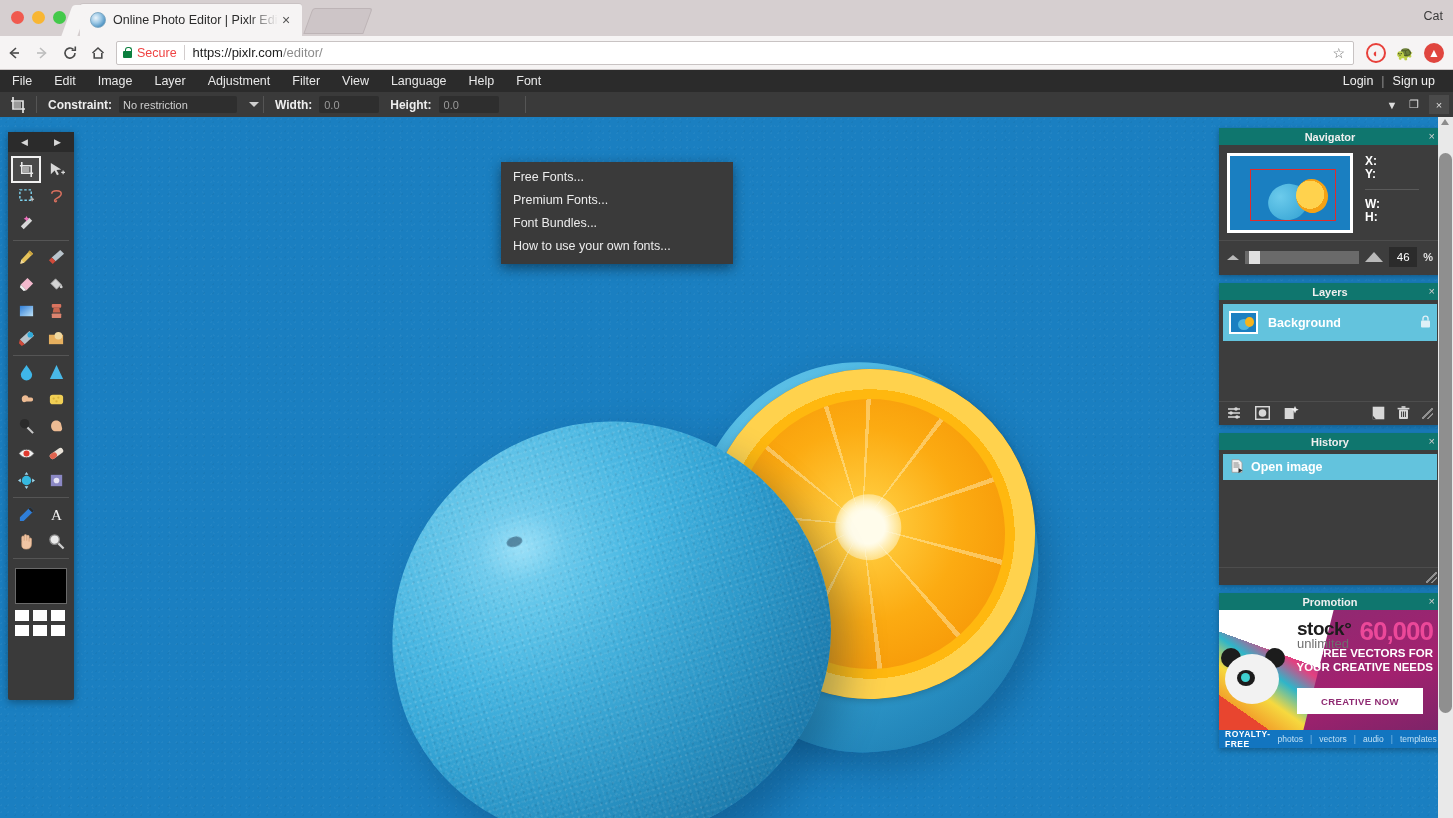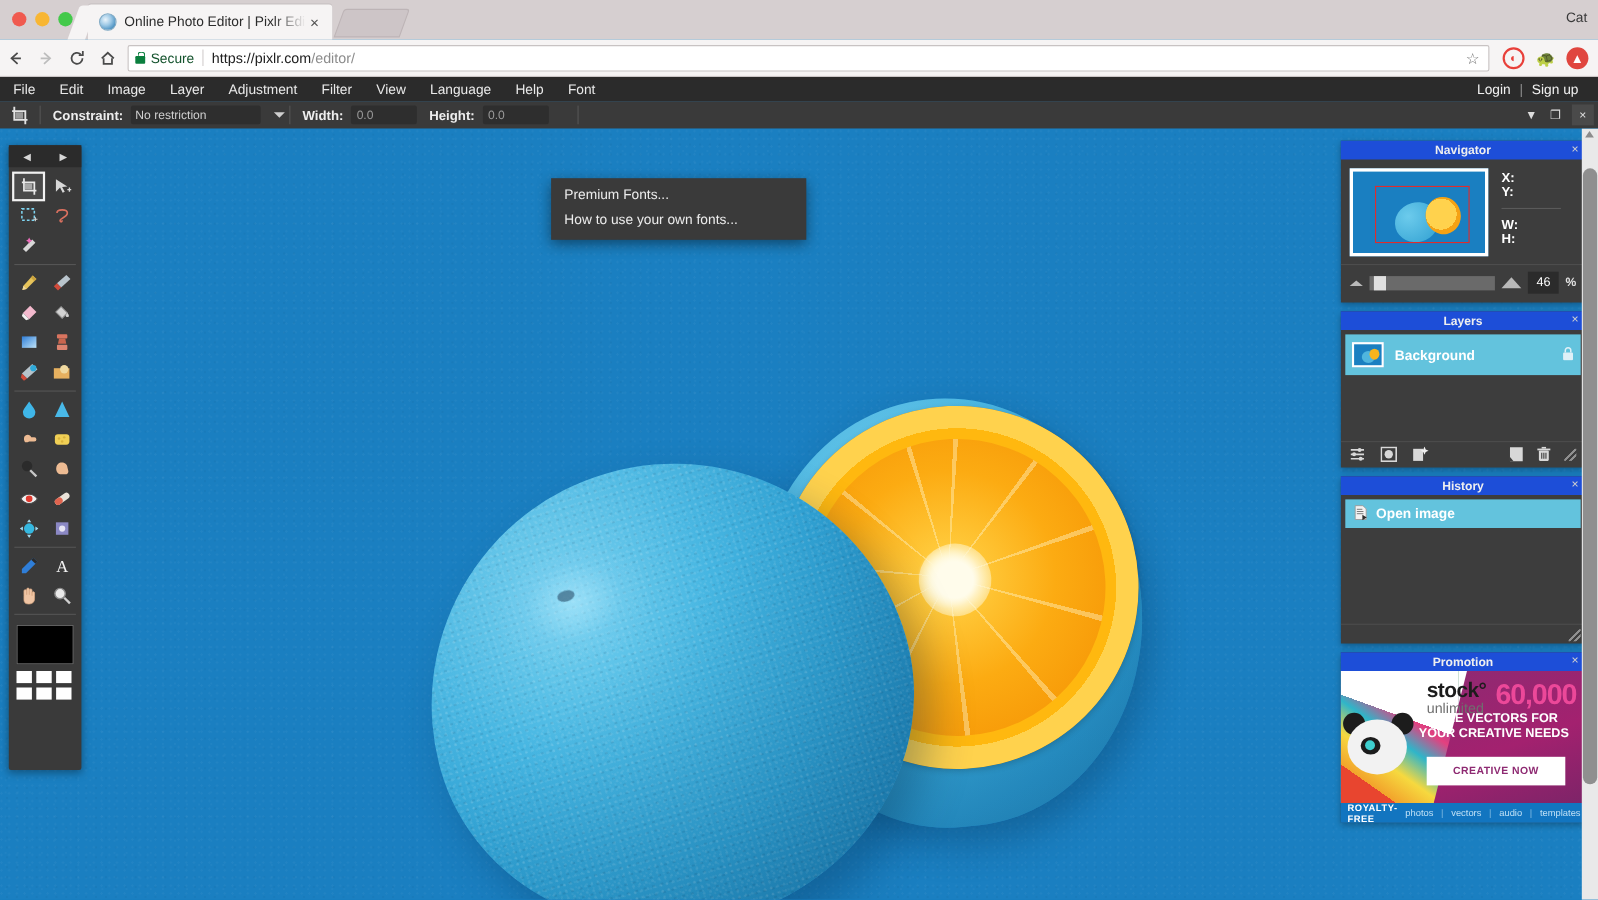--- a/index.html
+++ b/index.html
@@ -61,21 +61,21 @@
   .navbtn{ width:28px; height:28px; display:flex; align-items:center; justify-content:center; flex:none;}
   .navbtn svg{ display:block; }
   .omnibox{
     flex:1; height:24px; margin:0 6px 0 4px; background:#fff;
     border:1px solid #c8c3c3; border-radius:2px;
     display:flex; align-items:center; padding:0 6px; position:relative;
   }
   .lock{ width:9px;height:11px; margin-right:5px; flex:none; position:relative;}
   .lock:before{content:"";position:absolute;left:0;bottom:0;width:9px;height:7px;background:#0b7f3e;border-radius:1px;}
   .lock:after{content:"";position:absolute;left:2px;top:0;width:5px;height:6px;border:1.6px solid #0b7f3e;border-bottom:none;border-radius:3px 3px 0 0;}
-  .secure{ font-size:12.5px; color:#14532d; margin-right:7px;}
+  .secure{ font-size:12.5px; color:#ef4444; margin-right:7px;}
   .omni-sep{ width:1px;height:15px;background:#d2cdcd;margin-right:8px;}
   .url-host{ font-size:13px; color:#202020;}
   .url-path{ font-size:13px; color:#8c8c8c;}
   .star{ margin-left:auto; font-size:14px; color:#6b6b6b; padding-right:2px;}
   .ext-icons{ display:flex;align-items:center;gap:9px;padding:0 9px 0 6px;flex:none;}
   .ext{ width:20px;height:20px;border-radius:50%;display:flex;align-items:center;justify-content:center;}
   .ext-opera{ border:2px solid #e8403a; color:#e8403a; font-size:11px;}
   .ext-ever{ color:#5a5a5a; font-size:14px;}
   .ext-up{ background:#e0463f; color:#fff; font-size:12px; }
 
@@ -239,21 +239,21 @@
     padding:4px 0 6px 0; z-index:40;
   }
   .dd-item{
     font-size:12.5px; color:#ececec; padding:4px 12px; line-height:15px; white-space:nowrap;
   }
 
   
   .rightcol{ position:absolute; right:12px; top:58px; width:222px; }
   .panel{ background:#3d3d3d; margin-bottom:8px; box-shadow:0 2px 6px rgba(0,0,0,.3); }
   .panel-head{
-    height:17px; background:#1d4ed8; position:relative;
+    height:17px; background:#0f766e; position:relative;
     display:flex; align-items:center; justify-content:center;
   }
   .panel-head .t{ font-size:11px;color:#efefef;font-weight:bold;}
   .panel-head .x{ position:absolute; right:6px; top:2px; font-size:11px;color:#cfcfcf;}
 
   .nav-body{ display:flex; padding:8px 8px 0 8px; }
   .nav-thumb{
     width:126px;height:80px;border:3px solid #fff; position:relative; overflow:hidden;
     background:#1a7fc1; flex:none;
   }
@@ -331,21 +331,21 @@
   .pb-eye i{position:absolute;left:4px;top:3px;width:9px;height:9px;border-radius:50%;background:#3ecfcf;display:block;}
   .pb-right{
     position:absolute;right:0;top:0;width:62%;height:100%;
     background:linear-gradient(160deg,#8e2a72 0%, #a3216f 55%, #7d2468 100%);
     clip-path:polygon(22% 0, 100% 0, 100% 100%, 0 100%);
   }
   .pb-logo{ position:absolute; left:78px; top:8px; }
   .pb-logo .l1{ font-size:19px;font-weight:bold;color:#1c1c1c;letter-spacing:-.5px;}
   .pb-logo .l2{ font-size:13px;color:#6f6f6f;margin-top:-4px;}
   .pb-num{ position:absolute; right:8px; top:6px; font-size:26px;font-weight:bold;color:#ec4899;letter-spacing:-1px;}
-  .pb-txt{ position:absolute; right:8px; top:36px; width:150px; text-align:center; font-size:11.5px;font-weight:bold;color:#fff;line-height:14px;}
+  .pb-txt{ position:absolute; right:8px; top:36px; width:150px; text-align:right; font-size:11.5px;font-weight:bold;color:#fff;line-height:14px;}
   .pb-cta{
     position:absolute; right:18px; bottom:16px; width:126px;height:26px;background:#fff;
     display:flex;align-items:center;justify-content:center;
   }
   .pb-cta span{ font-size:9.5px;color:#8e2a72;font-weight:bold;letter-spacing:.4px;}
   .promo-foot{
     height:18px;background:#1275c0; display:flex;align-items:center;gap:7px;padding:0 6px;
   }
   .pf-rf{ font-size:8.5px;font-weight:bold;color:#fff;letter-spacing:.5px;}
   .pf-l{ font-size:8.5px;color:#bfe0f5;}
@@ -489,21 +489,23 @@
         <div class="fruit-left">
           <div class="tex"></div>
           <div class="navel"></div>
           <div class="navel-dot"></div>
           <div class="shade"></div>
         </div>
       </div>
     </div>
 
     <div class="dropdown">
+      <div class="dd-item">Free Fonts...</div>
       <div class="dd-item">Premium Fonts...</div>
+      <div class="dd-item">Font Bundles...</div>
       <div class="dd-item">How to use your own fonts...</div>
     </div>
 
     <div class="toolpanel">
       <div class="tool-nav">
         <span>◀</span>
         <span>▶</span>
       </div>
       <div class="tools">
         <div class="tool sel">

